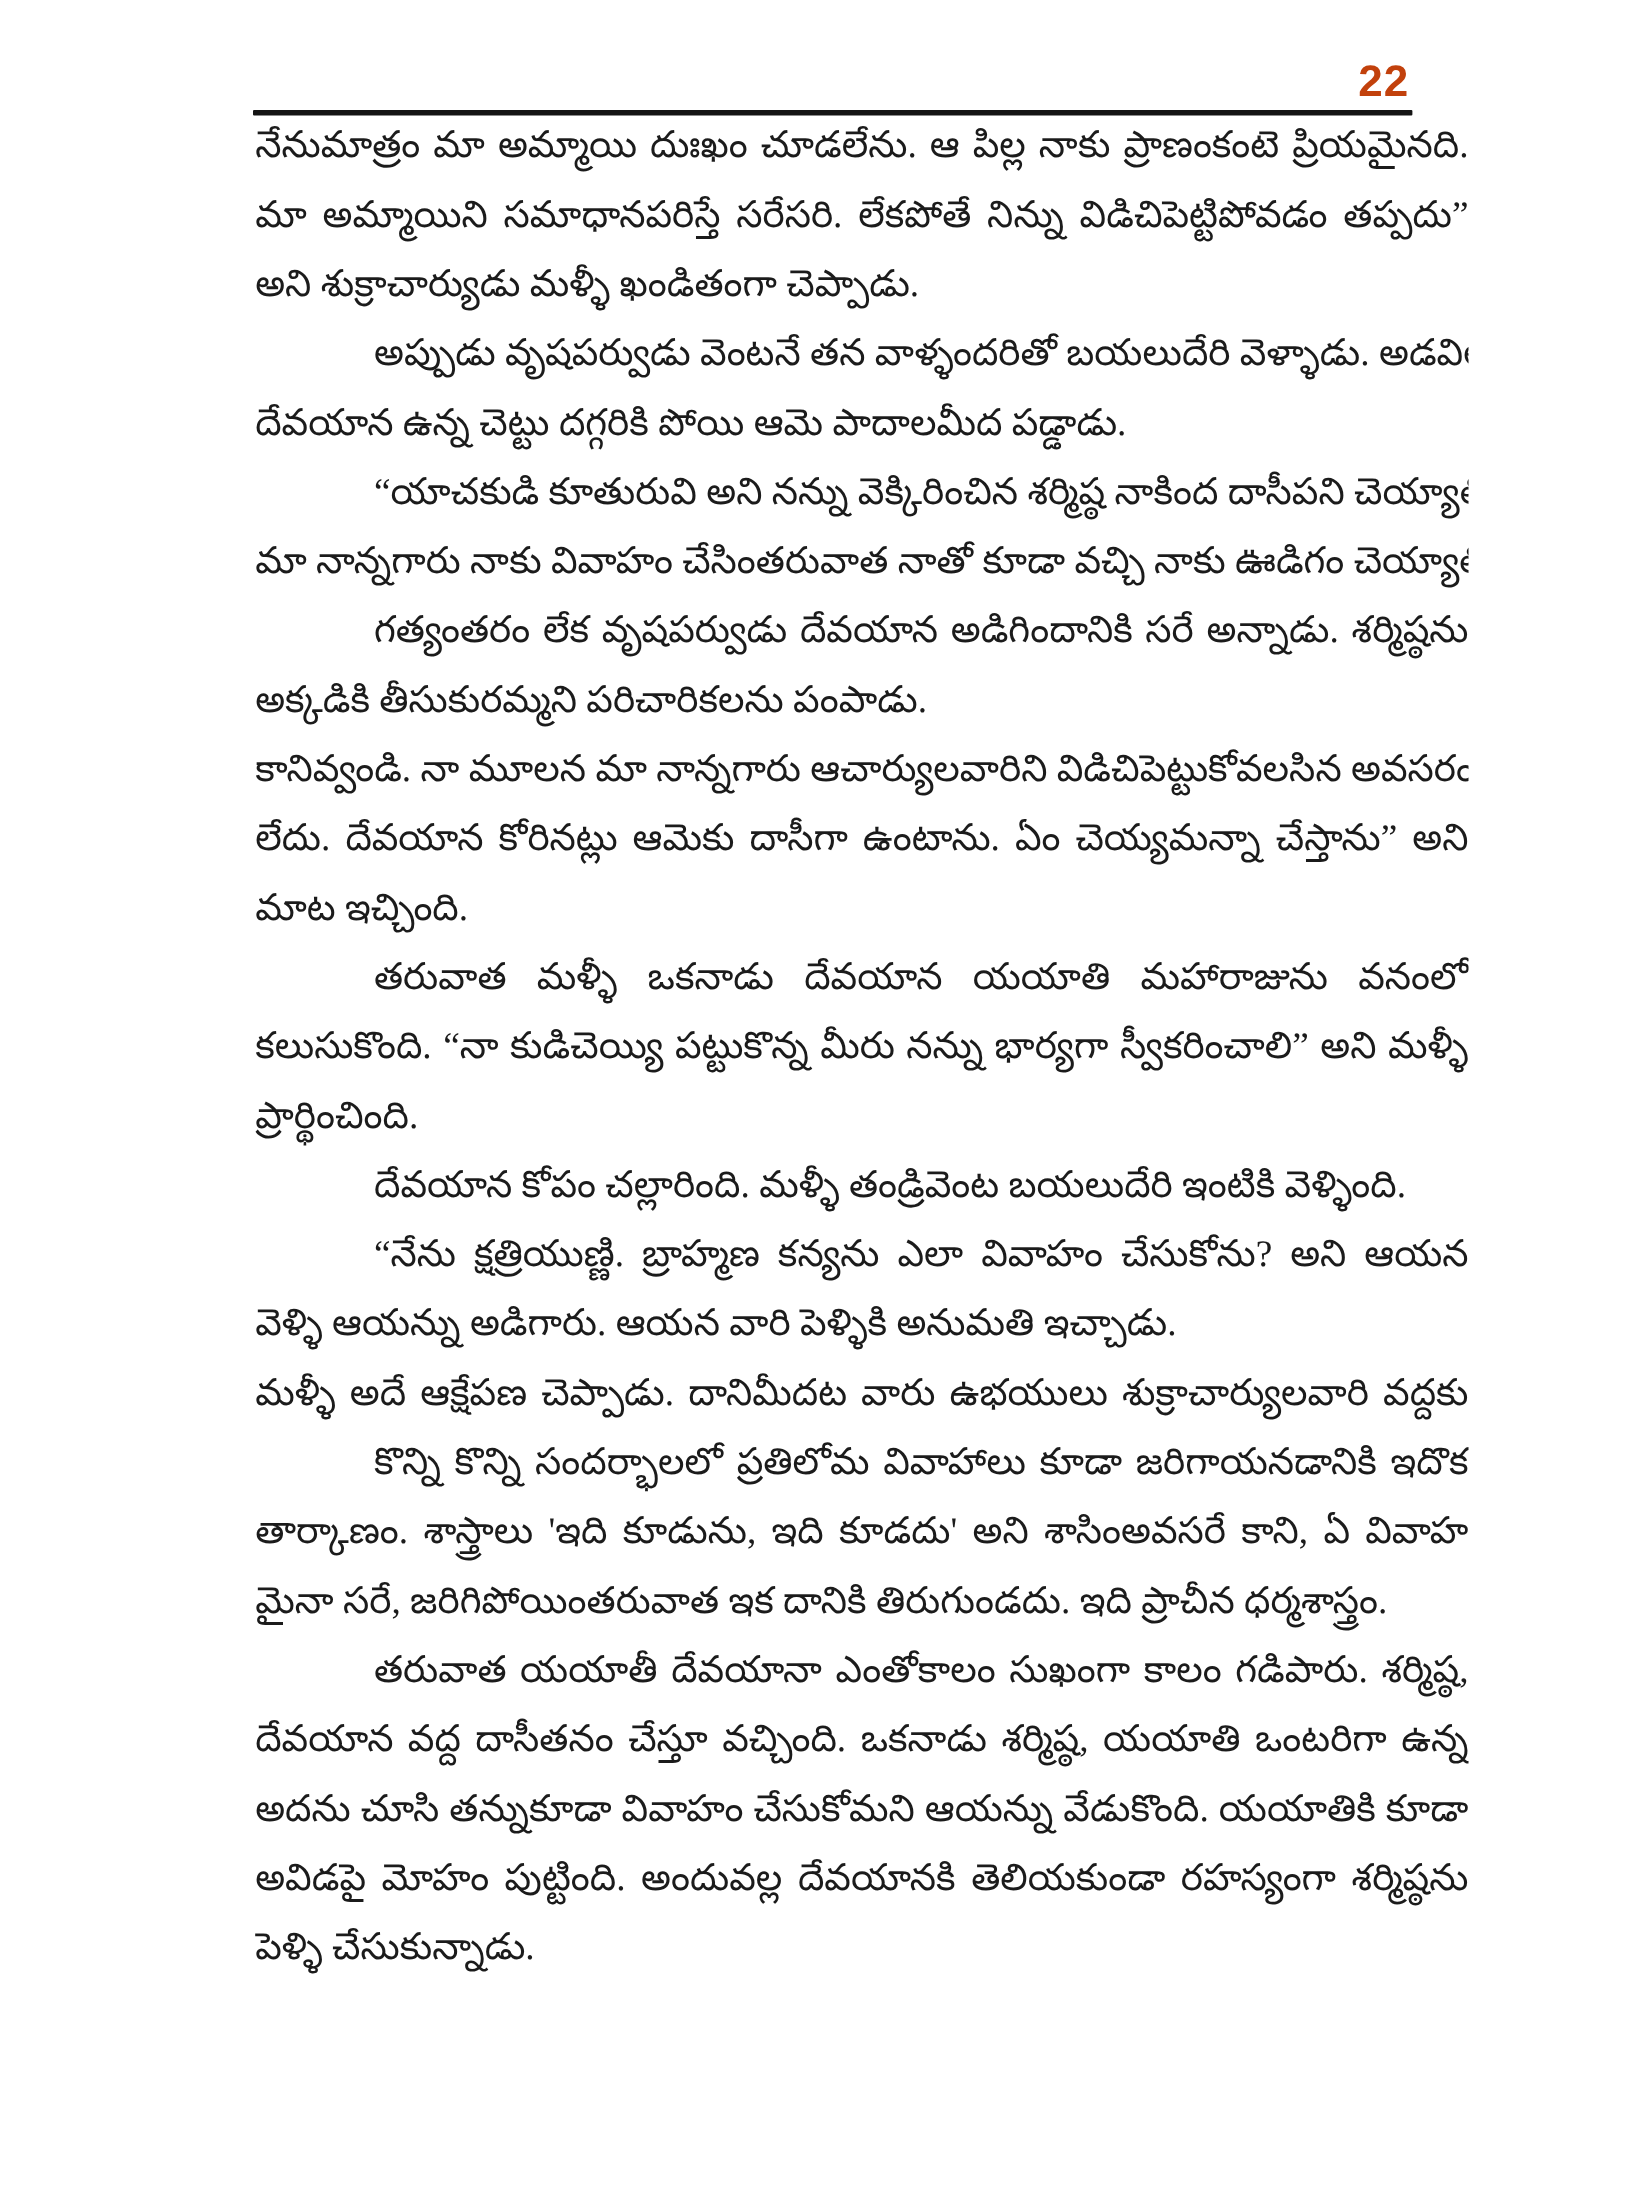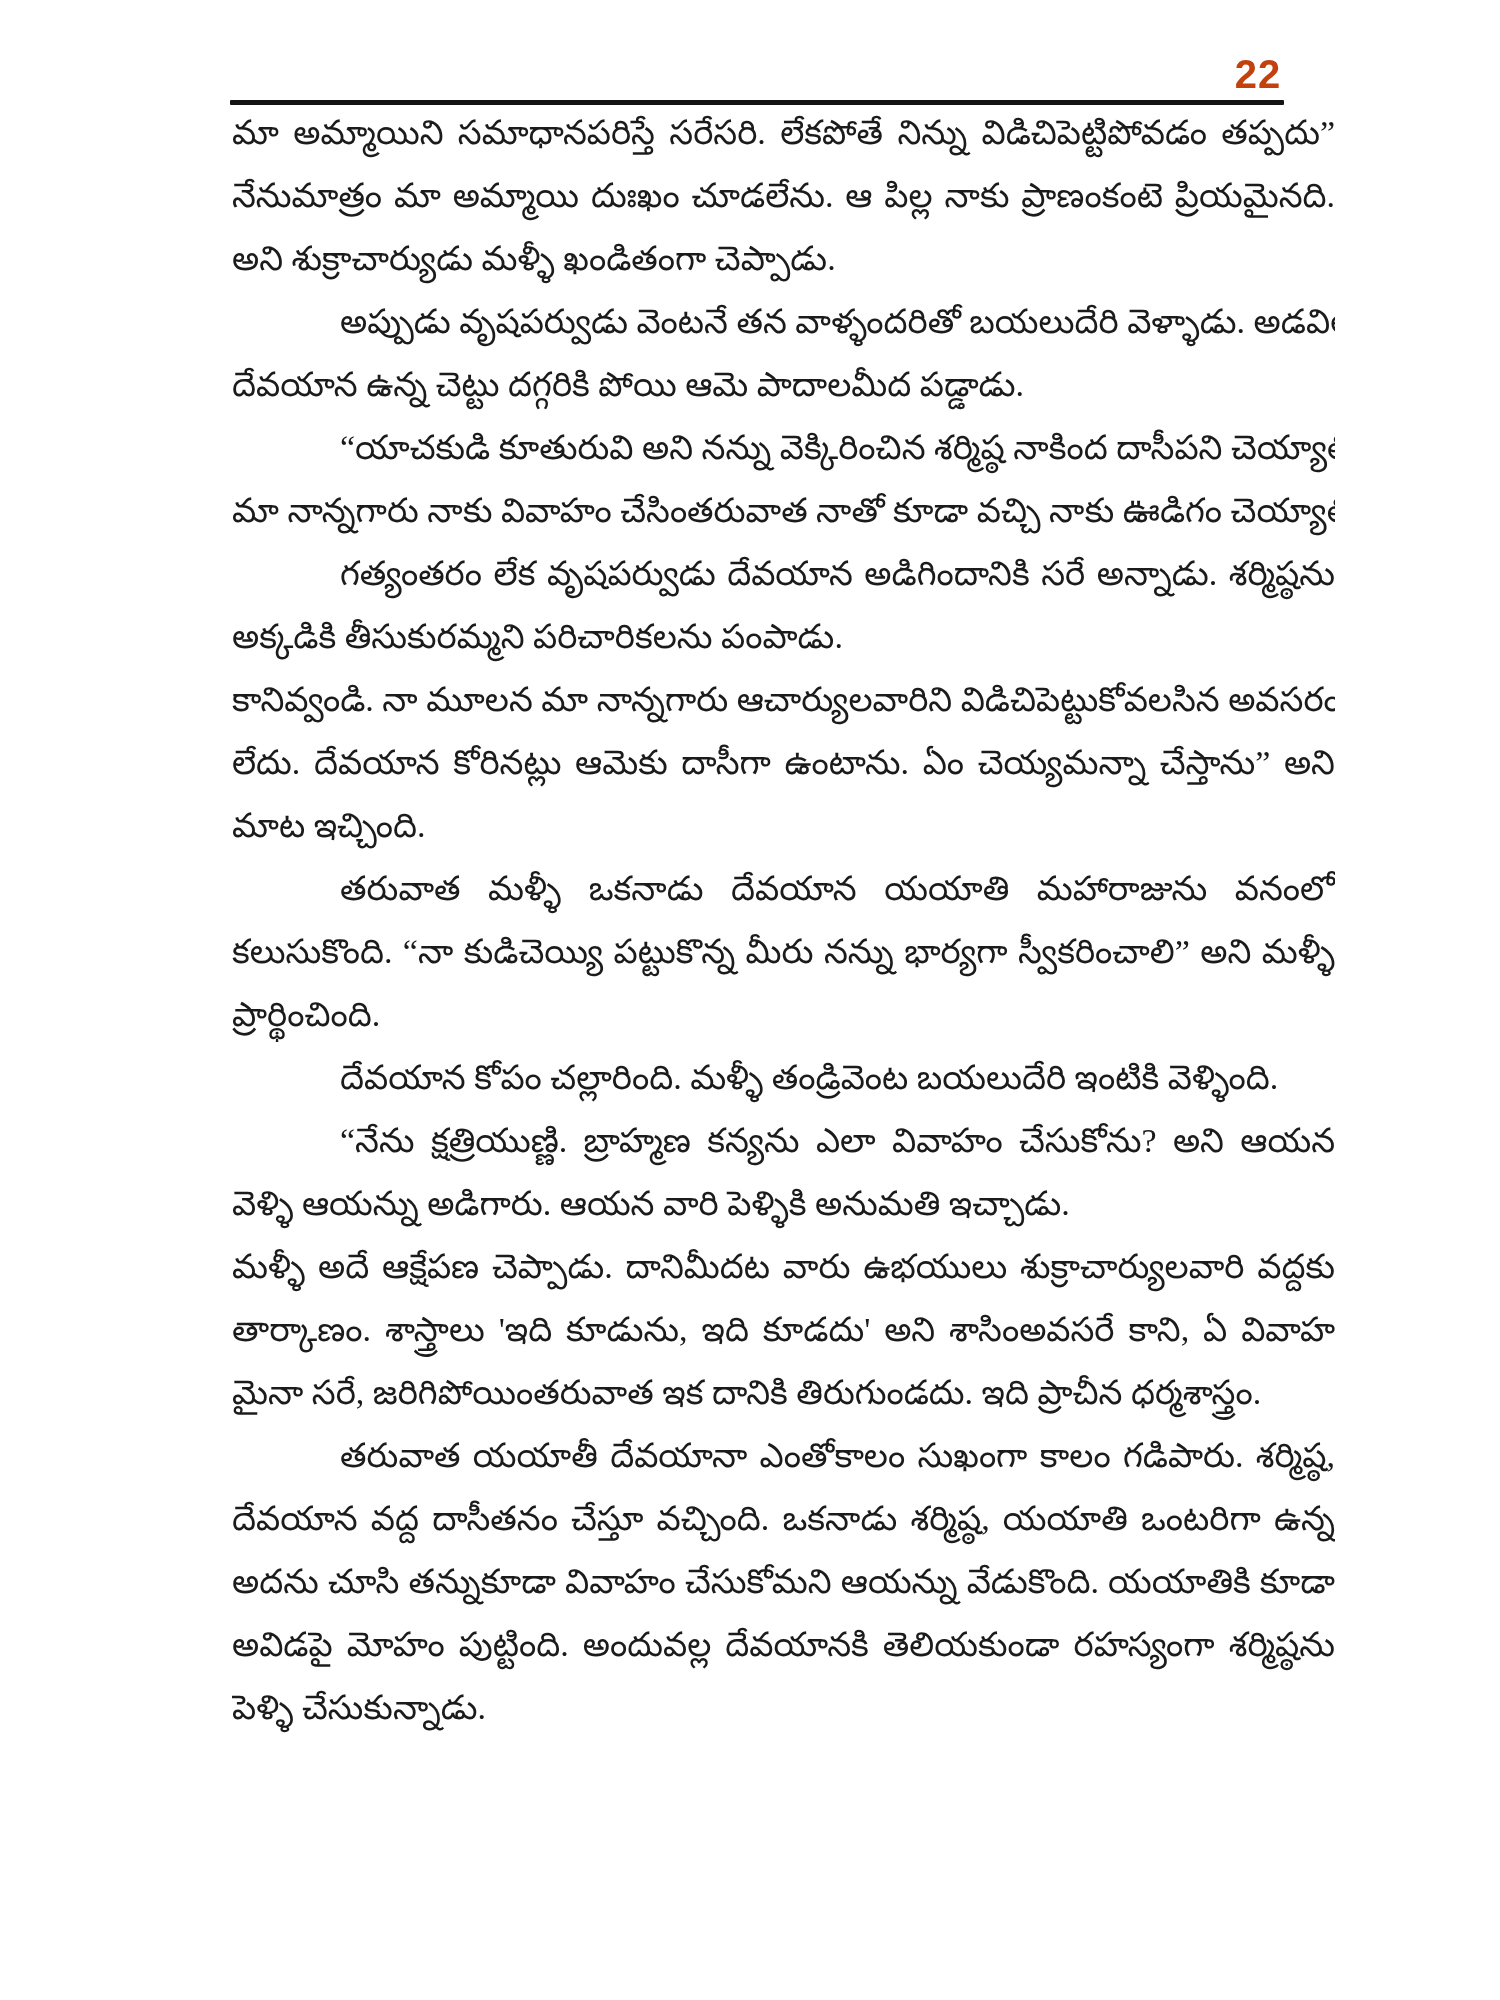--- a/index.html
+++ b/index.html
@@ -67,22 +67,22 @@
   }
 </style>
 </head>
 <body>
 
 <div class="page">
   <div class="page-number">22</div>
   <div class="header-rule"></div>
   <div class="text-block" id="text-block">
       <div class="paragraph">
+        <div class="text-line first">నేనుమాత్రం మా అమ్మాయి దుఃఖం చూడలేను. ఆ పిల్ల నాకు ప్రాణంకంటె ప్రియమైనది.</div>
         <div class="text-line">మా అమ్మాయిని సమాధానపరిస్తే సరేసరి. లేకపోతే నిన్ను విడిచిపెట్టిపోవడం తప్పదు”</div>
-        <div class="text-line first">నేనుమాత్రం మా అమ్మాయి దుఃఖం చూడలేను. ఆ పిల్ల నాకు ప్రాణంకంటె ప్రియమైనది.</div>
         <div class="text-line last">అని శుక్రాచార్యుడు మళ్ళీ ఖండితంగా చెప్పాడు.</div>
       </div>
       <div class="paragraph indented">
         <div class="text-line first">అప్పుడు వృషపర్వుడు వెంటనే తన వాళ్ళందరితో బయలుదేరి వెళ్ళాడు. అడవిలో</div>
         <div class="text-line last">దేవయాన ఉన్న చెట్టు దగ్గరికి పోయి ఆమె పాదాలమీద పడ్డాడు.</div>
       </div>
       <div class="paragraph indented">
         <div class="text-line first">“యాచకుడి కూతురువి అని నన్ను వెక్కిరించిన శర్మిష్ఠ నాకింద దాసీపని చెయ్యాలి.</div>
         <div class="text-line">మా నాన్నగారు నాకు వివాహం చేసింతరువాత నాతో కూడా వచ్చి నాకు ఊడిగం చెయ్యాలి”</div>
       </div>
@@ -102,20 +102,21 @@
       </div>
       <div class="paragraph indented">
         <div class="text-line first last">దేవయాన కోపం చల్లారింది. మళ్ళీ తండ్రివెంట బయలుదేరి ఇంటికి వెళ్ళింది.</div>
       </div>
       <div class="paragraph indented">
         <div class="text-line first">“నేను క్షత్రియుణ్ణి. బ్రాహ్మణ కన్యను ఎలా వివాహం చేసుకోను? అని ఆయన</div>
         <div class="text-line last">వెళ్ళి ఆయన్ను అడిగారు. ఆయన వారి పెళ్ళికి అనుమతి ఇచ్చాడు.</div>
         <div class="text-line">మళ్ళీ అదే ఆక్షేపణ చెప్పాడు. దానిమీదట వారు ఉభయులు శుక్రాచార్యులవారి వద్దకు</div>
       </div>
       <div class="paragraph indented">
+        <div class="text-line first">కొన్ని కొన్ని సందర్భాలలో ప్రతిలోమ వివాహాలు కూడా జరిగాయనడానికి ఇదొక</div>
         <div class="text-line">తార్కాణం. శాస్త్రాలు 'ఇది కూడును, ఇది కూడదు' అని శాసింఅవసరే కాని, ఏ వివాహ</div>
         <div class="text-line last">మైనా సరే, జరిగిపోయింతరువాత ఇక దానికి తిరుగుండదు. ఇది ప్రాచీన ధర్మశాస్త్రం.</div>
       </div>
       <div class="paragraph indented">
         <div class="text-line first">తరువాత యయాతీ దేవయానా ఎంతోకాలం సుఖంగా కాలం గడిపారు. శర్మిష్ఠ,</div>
         <div class="text-line">దేవయాన వద్ద దాసీతనం చేస్తూ వచ్చింది. ఒకనాడు శర్మిష్ఠ, యయాతి ఒంటరిగా ఉన్న</div>
         <div class="text-line">అదను చూసి తన్నుకూడా వివాహం చేసుకోమని ఆయన్ను వేడుకొంది. యయాతికి కూడా</div>
         <div class="text-line">అవిడపై మోహం పుట్టింది. అందువల్ల దేవయానకి తెలియకుండా రహస్యంగా శర్మిష్ఠను</div>
         <div class="text-line last">పెళ్ళి చేసుకున్నాడు.</div>
       </div>

